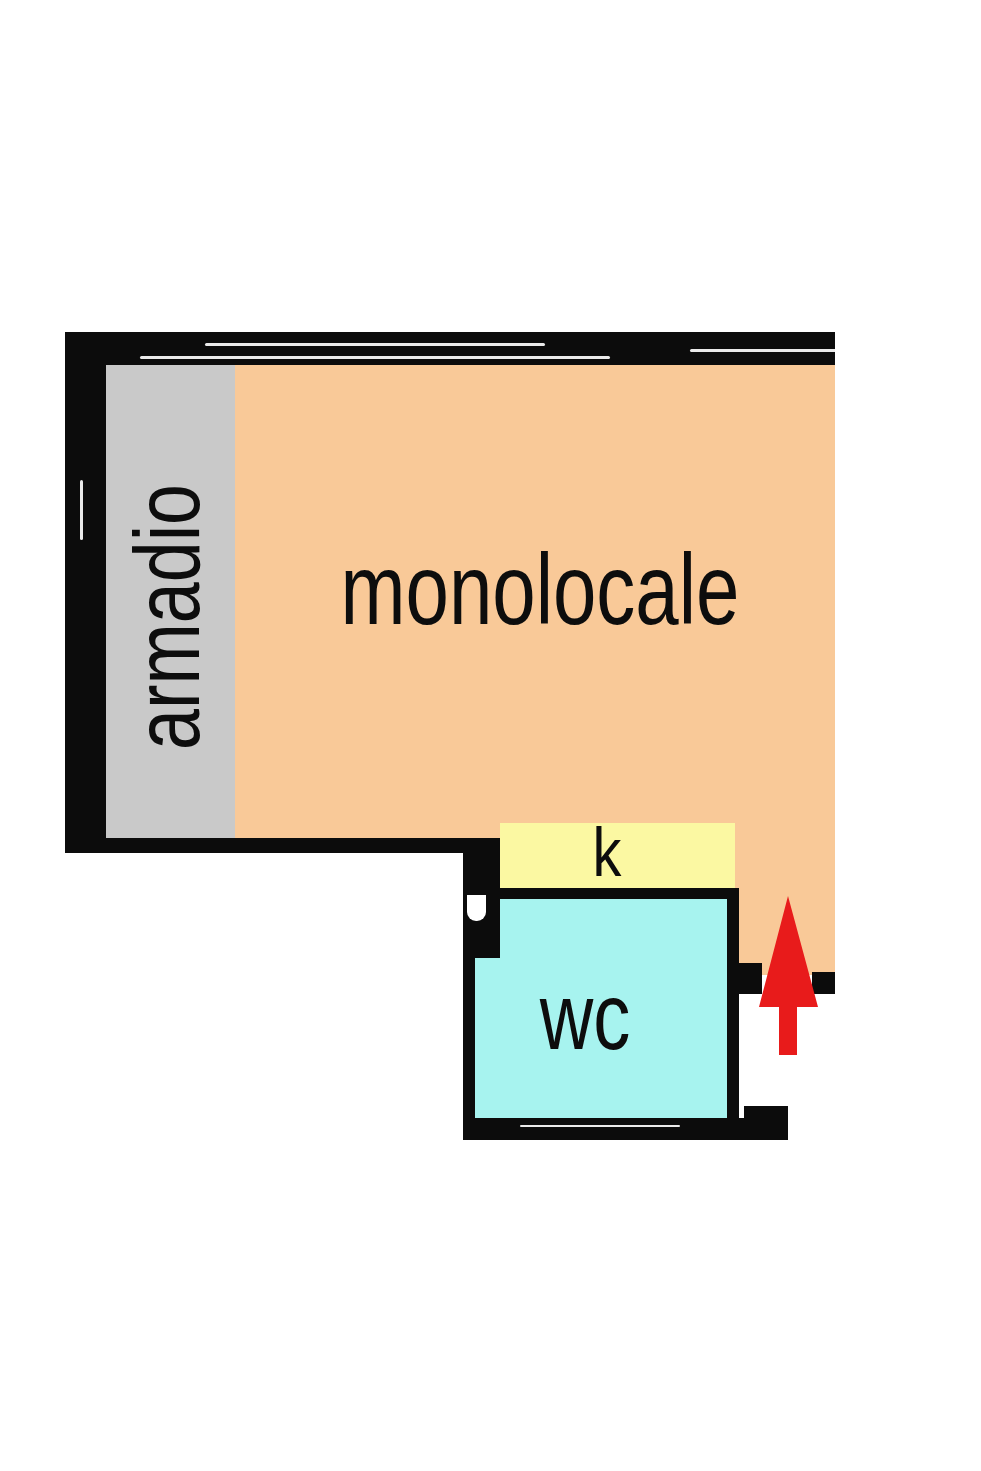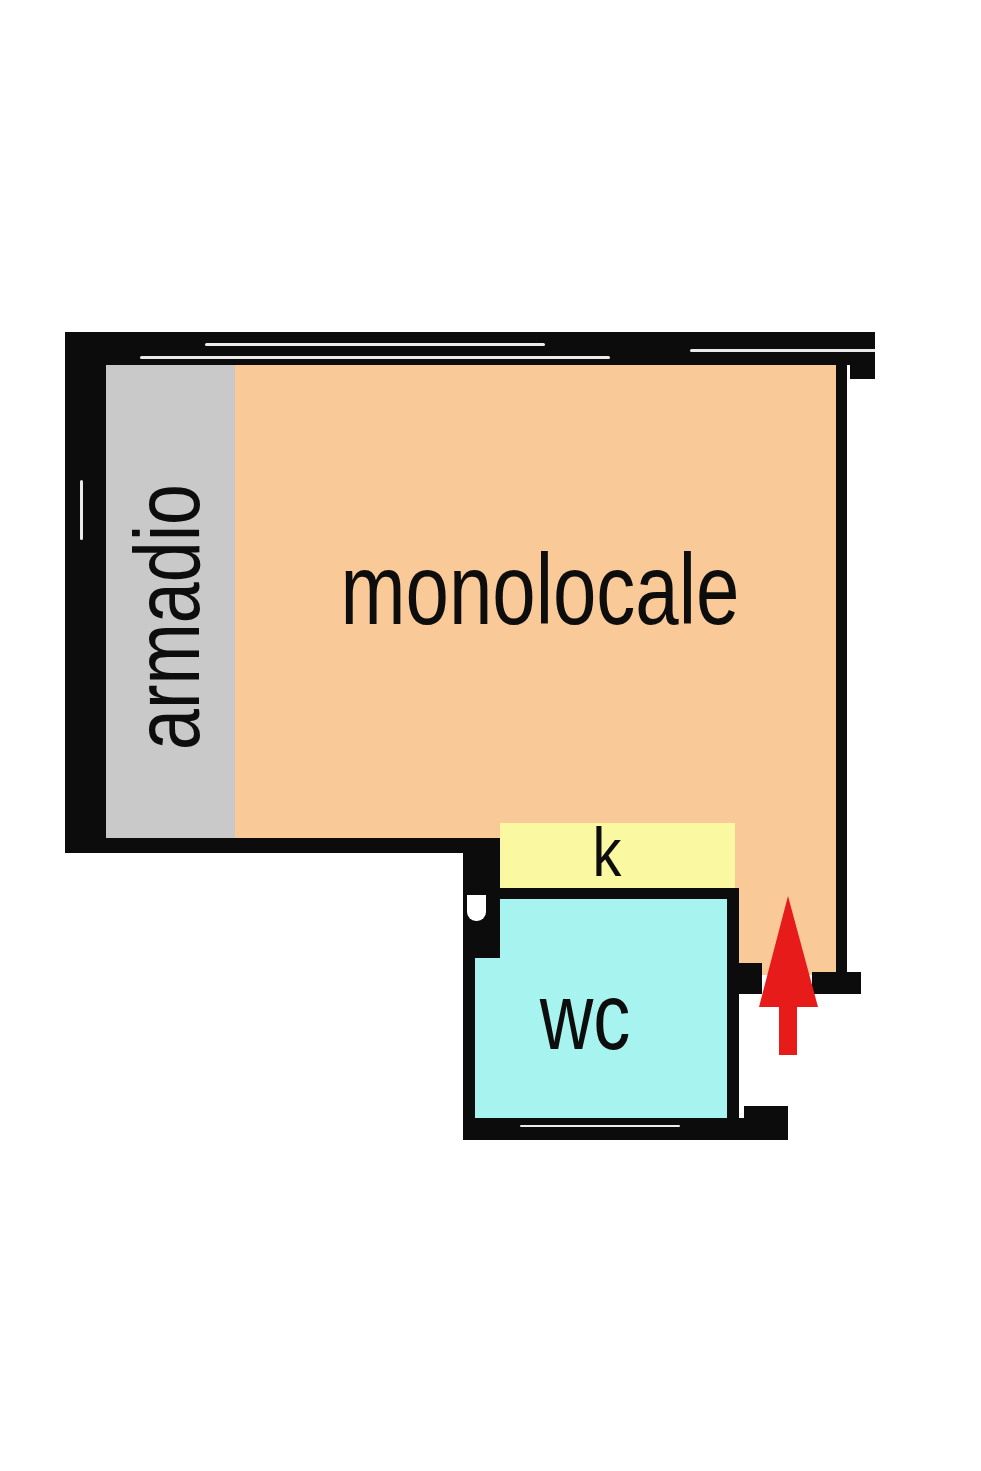--- a/index.html
+++ b/index.html
@@ -1,17 +1,17 @@
 <!DOCTYPE html>
 <html><head>
 <meta charset="utf-8">
 <style>
   html,body{margin:0;padding:0;background:#ffffff;}
   .canvas{
-    position:relative;width:981px;height:1471px;background:#ffffff;overflow:hidden;
+    position:relative;width:835px;height:1471px;background:#ffffff;overflow:hidden;
     font-family:"Liberation Sans","DejaVu Sans",sans-serif;
   }
   
   .floor{position:absolute;}
   .floor-monolocale{background:#f9c998;}
   .floor-armadio{background:#c9c9c9;}
   .floor-kitchen{background:#fbf8a2;}
   .floor-wc{background:#a7f3ef;}
   
   .wall{position:absolute;background:#0c0c0c;}

